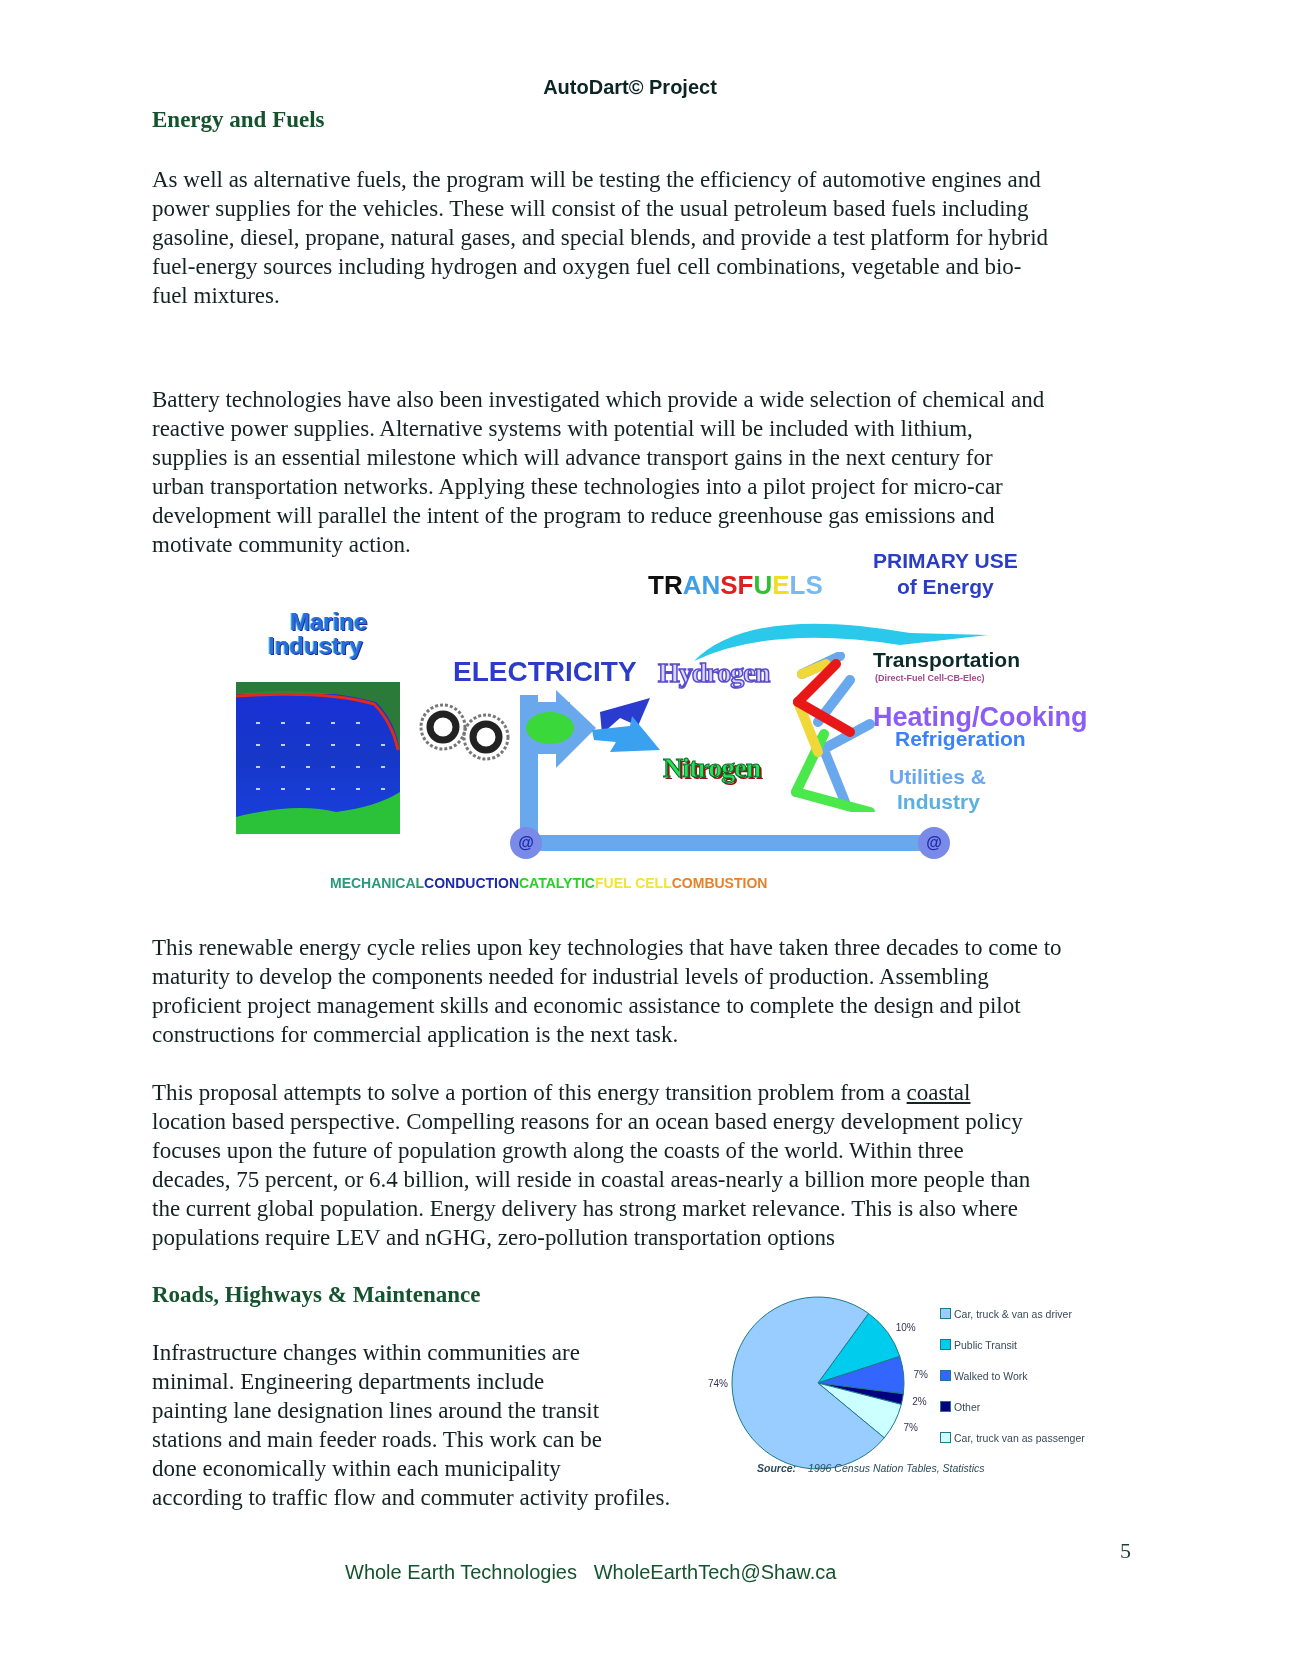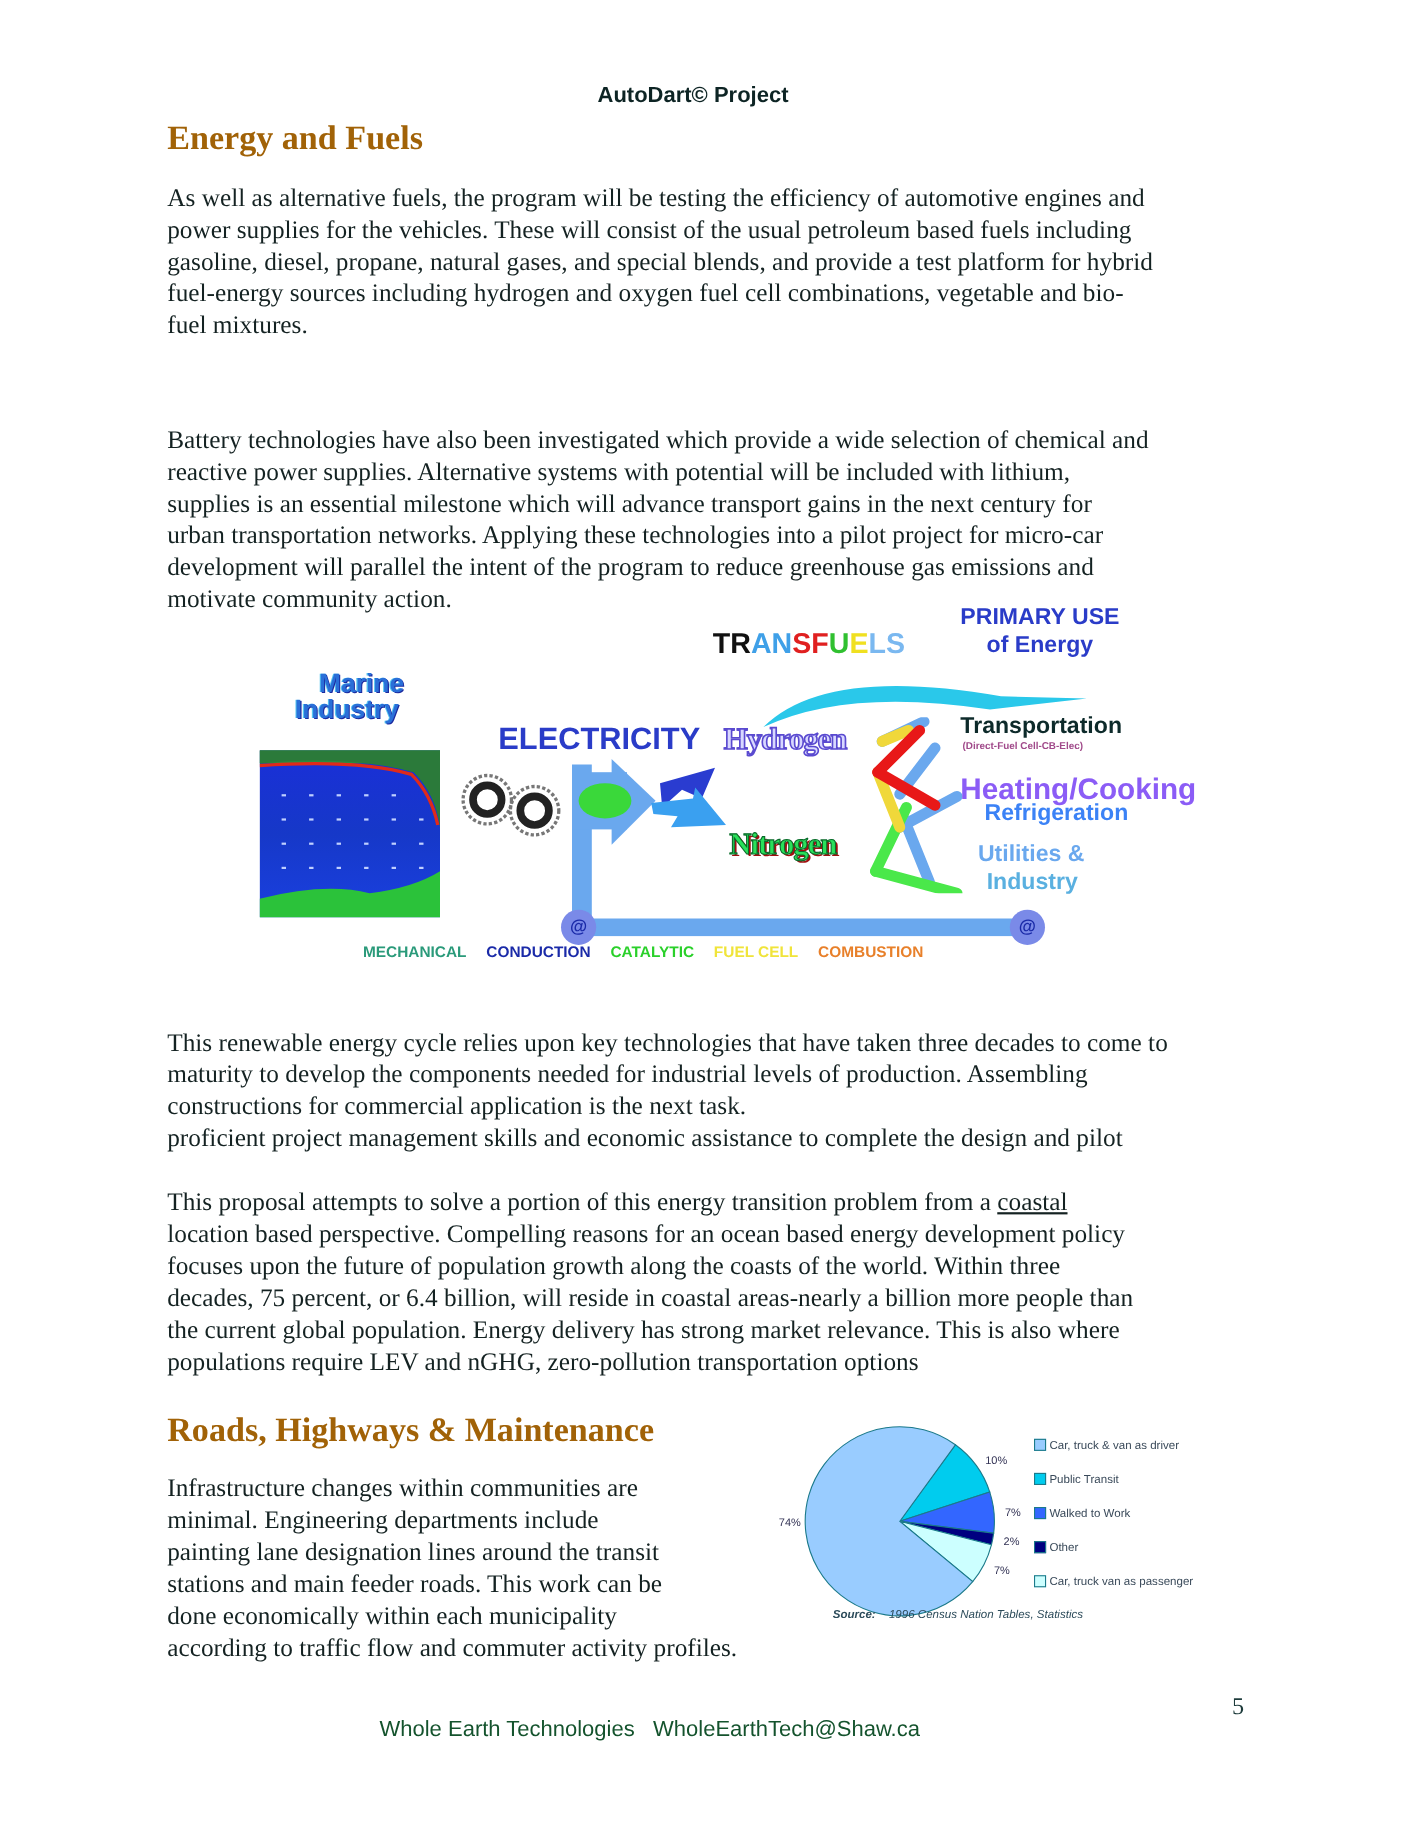--- a/index.html
+++ b/index.html
@@ -1,19 +1,19 @@
 <!DOCTYPE html>
 <html><head>
 <meta charset="utf-8">
 <style>
   html, body { margin:0; padding:0; background:#ffffff; }
   body { width:1290px; height:1668px; position:relative; overflow:hidden; font-family:"Liberation Serif", serif; color:#111; }
   .abs { position:absolute; }
   .header { top:76px; left:0; width:1260px; text-align:center; font-family:"Liberation Sans", sans-serif; font-weight:bold; font-size:20px; color:#0d2424; }
-  .h2 { font-family:"Liberation Serif", serif; font-weight:bold; font-size:31px; color:#a16207; }
+  .h2 { font-family:"Liberation Serif", serif; font-weight:bold; font-size:23px; color:#14532d; }
   .para { font-size:23px; line-height:29px; color:#142222; }
   .para p { margin:0; }
   .u { text-decoration:underline; }
 
   
   .diag-text { font-family:"Liberation Sans", sans-serif; font-weight:bold; white-space:nowrap; }
   .mc { font-family:"Liberation Sans", sans-serif; font-weight:bold; line-height:24px; font-size:24px; color:#2a6fd8; text-shadow:1px 1px 0 #1c2a9e, -1px 0 0 #56c6f0; }
   .legend-item { font-family:"Liberation Sans", sans-serif; font-size:10.5px; color:#3a4a5a; display:flex; align-items:center; white-space:nowrap; }
   .swatch { width:9px; height:9px; border:1px solid #1b7a8a; margin-right:3px; display:inline-block; }
   .pie-label { font-family:"Liberation Sans", sans-serif; font-size:10px; fill:#335; }
@@ -154,34 +154,34 @@
   <div class="abs diag-text" style="left:873px;top:108px;font-size:21px;color:#0d2a2a;">Transportation</div>
   <div class="abs diag-text" style="left:875px;top:133px;font-size:9px;color:#a04a8a;">(Direct-Fuel Cell-CB-Elec)</div>
   <div class="abs diag-text" style="left:873px;top:162px;font-size:27px;color:#8b5cf6;">Heating/Cooking</div>
   <div class="abs diag-text" style="left:895px;top:187px;font-size:21px;color:#3b82f6;">Refrigeration</div>
   <div class="abs diag-text" style="left:889px;top:225px;font-size:21px;color:#6aa8ee;">Utilities &amp;</div>
   <div class="abs diag-text" style="left:897px;top:250px;font-size:21px;color:#5ab0e0;">Industry</div>
 
   <div class="abs" style="left:510px;top:287px;width:32px;height:32px;border-radius:50%;background:#7a8ae8;color:#1a2aa8;font:bold 16px 'Liberation Sans',sans-serif;text-align:center;line-height:32px;">@</div>
   <div class="abs" style="left:918px;top:287px;width:32px;height:32px;border-radius:50%;background:#7a8ae8;color:#1a2aa8;font:bold 16px 'Liberation Sans',sans-serif;text-align:center;line-height:32px;">@</div>
 
-  <div class="abs" style="left:330px;top:317px;display:flex;gap:18px;">
+  <div class="abs" style="left:330px;top:335px;display:flex;">
     <span class="diag-text" style="font-size: 14px; color: rgb(42, 154, 122);" id="proc0">MECHANICAL</span>
     <span class="diag-text" style="font-size: 14px; color: rgb(26, 42, 168);" id="proc1">CONDUCTION</span>
     <span class="diag-text" style="font-size: 14px; color: rgb(42, 208, 42);" id="proc2">CATALYTIC</span>
     <span class="diag-text" style="font-size: 14px; color: rgb(240, 228, 58);" id="proc3">FUEL CELL</span>
     <span class="diag-text" style="font-size: 14px; color: rgb(232, 128, 42);" id="proc4">COMBUSTION</span>
   </div>
 </div>
 
 <div class="abs para" style="top:933px;left:152px;width:1010px;">
   <p>This renewable energy cycle relies upon key technologies that have taken three decades to come to</p>
   <p>maturity to develop the components needed for industrial levels of production. Assembling</p>
+  <p>proficient project management skills and economic assistance to complete the design and pilot</p>
   <p>constructions for commercial application is the next task.</p>
-  <p>proficient project management skills and economic assistance to complete the design and pilot</p>
 </div>
 
 <div class="abs para" style="top:1078px;left:152px;width:1010px;">
   <p><span>This proposal attempts to solve a portion of this energy transition problem from a </span><span class="u">coastal</span></p>
   <p>location based perspective. Compelling reasons for an ocean based energy development policy</p>
   <p>focuses upon the future of population growth along the coasts of the world. Within three</p>
   <p>decades, 75 percent, or 6.4 billion, will reside in coastal areas-nearly a billion more people than</p>
   <p>the current global population. Energy delivery has strong market relevance. This is also where</p>
   <p>populations require LEV and nGHG, zero-pollution transportation options</p>
 </div>

